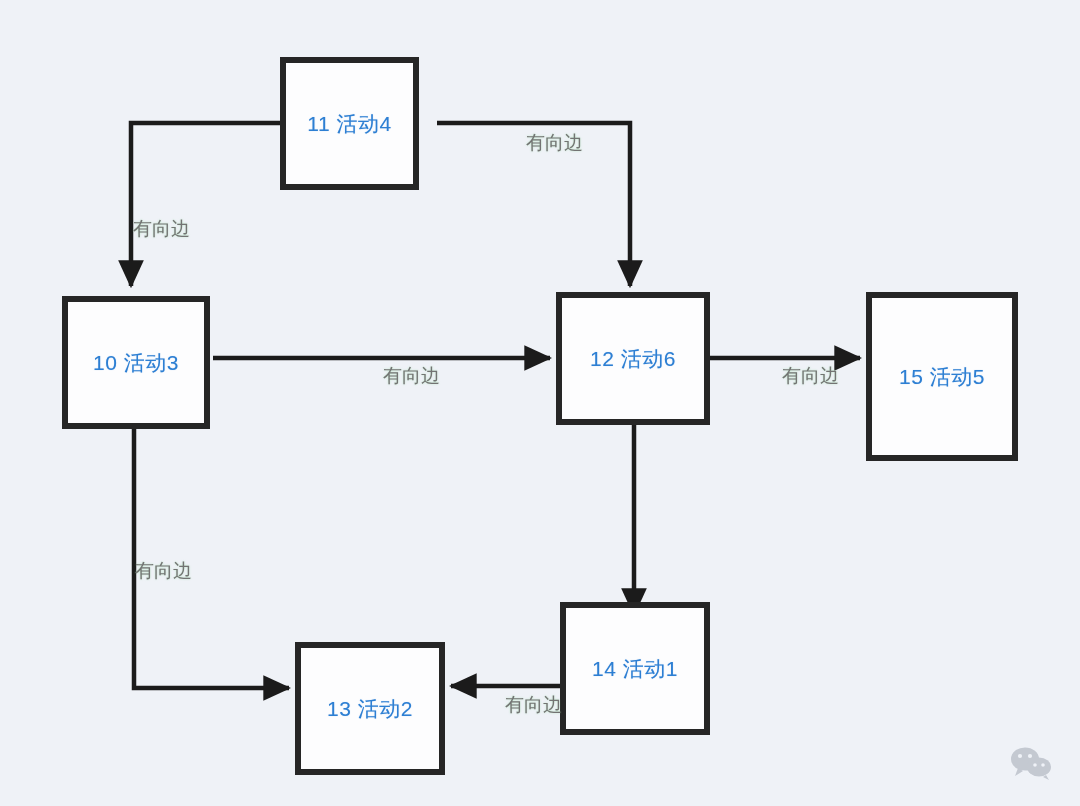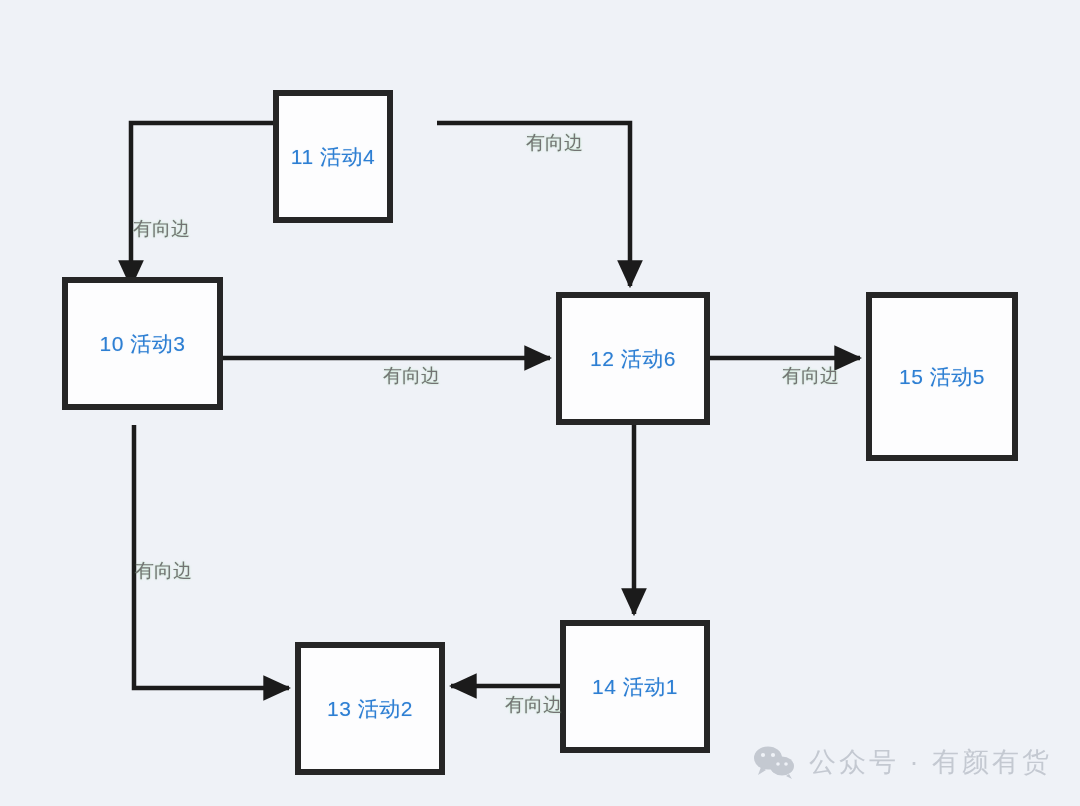--- a/index.html
+++ b/index.html
@@ -67,41 +67,41 @@
 
   <path d="M 706,358 L 860,358" fill="none" stroke="#1b1b1b" stroke-width="4.5" marker-end="url(#arrow)"></path>
 
   <path d="M 134,425 L 134,688 L 289,688" fill="none" stroke="#1b1b1b" stroke-width="4.5" marker-end="url(#arrow)"></path>
 
   <path d="M 634,425 L 634,614" fill="none" stroke="#1b1b1b" stroke-width="4.5" marker-end="url(#arrow)"></path>
 
   <path d="M 560,686 L 451,686" fill="none" stroke="#1b1b1b" stroke-width="4.5" marker-end="url(#arrow)"></path>
 </svg>
 
-<div class="node" style="left:273px;top:57px;width:120px;height:133px;margin-top:33px;">
+<div class="node" style="left:280px;top:57px;width:139px;height:133px;">
   <span class="node-label">11 活动4</span>
 </div>
 
-<div class="node" style="left:62px;top:277px;width:161px;height:133px;">
+<div class="node" style="left:62px;top:296px;width:148px;height:133px;">
   <span class="node-label">10 活动3</span>
 </div>
 
 <div class="node" style="left:556px;top:292px;width:154px;height:133px;">
   <span class="node-label">12 活动6</span>
 </div>
 
 <div class="node" style="left:866px;top:292px;width:152px;height:169px;">
   <span class="node-label">15 活动5</span>
 </div>
 
 <div class="node" style="left:295px;top:620px;width:150px;height:133px;margin-top:22px;">
   <span class="node-label">13 活动2</span>
 </div>
 
-<div class="node" style="left:560px;top:620px;width:150px;height:133px;">
+<div class="node" style="left:560px;top:602px;width:150px;height:133px;">
   <span class="node-label">14 活动1</span>
 </div>
 
 <div class="edge-label" style="left:133px;top:216px;">有向边</div>
 <div class="edge-label" style="left:526px;top:130px;">有向边</div>
 <div class="edge-label" style="left:383px;top:363px;">有向边</div>
 <div class="edge-label" style="left:782px;top:363px;">有向边</div>
 <div class="edge-label" style="left:135px;top:558px;">有向边</div>
 <div class="edge-label" style="left:505px;top:692px;">有向边</div>
 
@@ -109,14 +109,13 @@
   <svg class="wm-icon" width="42" height="34" viewBox="0 0 42 34" xmlns="http://www.w3.org/2000/svg">
     <ellipse cx="15" cy="13" rx="14" ry="11.6" fill="#c2c7d0"></ellipse>
     <path d="M 8 22 L 5 30 L 13 25 Z" fill="#c2c7d0"></path>
     <circle cx="10" cy="10" r="2.1" fill="#eff2f7"></circle>
     <circle cx="20" cy="10" r="2.1" fill="#eff2f7"></circle>
     <ellipse cx="29" cy="21" rx="12" ry="9.6" fill="#c2c7d0"></ellipse>
     <path d="M 36 29 L 39 34 L 33 31 Z" fill="#c2c7d0"></path>
     <circle cx="25" cy="19" r="1.8" fill="#eff2f7"></circle>
     <circle cx="33" cy="19" r="1.8" fill="#eff2f7"></circle>
   </svg>
-  <span class="wm-text">公众号 · 有颜有货</span>
 </div>
 
 </body></html>

